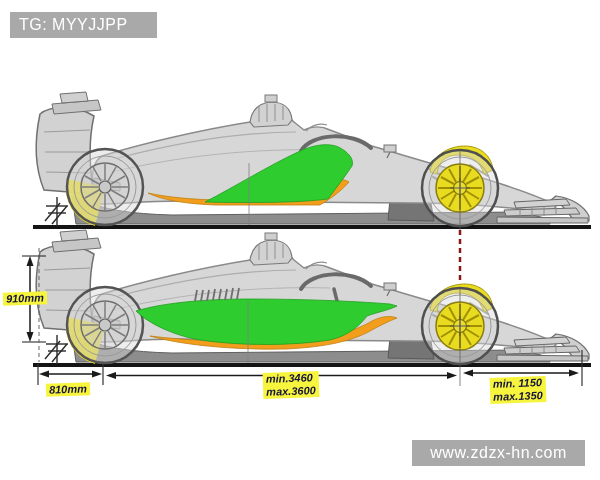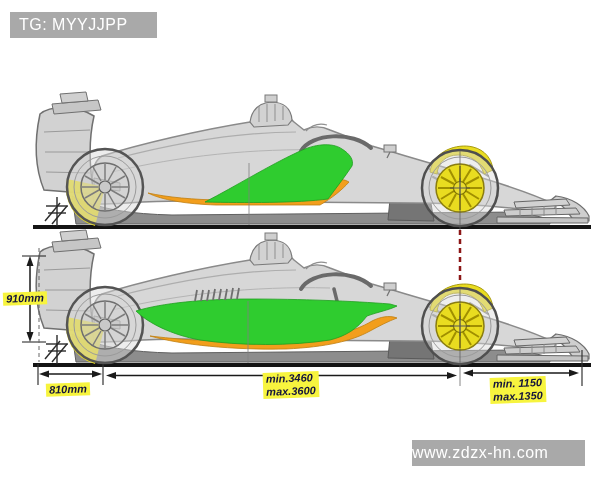--- a/index.html
+++ b/index.html
@@ -6,21 +6,21 @@
   #stage{
     position:relative;width:600px;height:480px;background:#ffffff;
     overflow:hidden;font-family:"Liberation Sans",sans-serif;
   }
   #diagram-svg{position:absolute;left:0;top:0;}
   .badge{
     position:absolute;background:var(--badge-bg,#a9a9a9);color:#ffffff;
     height:26px;line-height:26px;font-size:16px;letter-spacing:0.5px;
   }
   .badge-tg{left:10px;top:12px;width:138px;padding-left:9px;}
-  .badge-url{left:412px;top:440px;width:173px;text-align:left;}
+  .badge-url{left:412px;top:440px;width:173px;text-align:center;}
   .dim-label{
     position:absolute;background:var(--label-bg,#f7f43e);
     color:var(--label-text,#14143c);
     font-style:italic;font-weight:bold;font-size:11px;line-height:13px;
     padding:0 3px;transform:rotate(-2deg);white-space:nowrap;
   }
   .lbl-910{left:3px;top:292px;}
   .lbl-810{left:46px;top:383px;}
   .lbl-wb{left:263px;top:372px;}
   .lbl-fo{left:490px;top:377px;}

